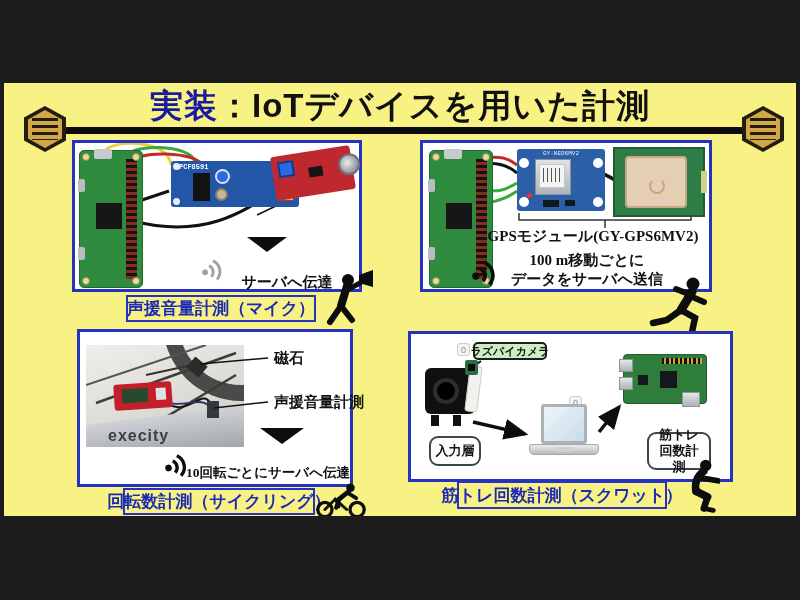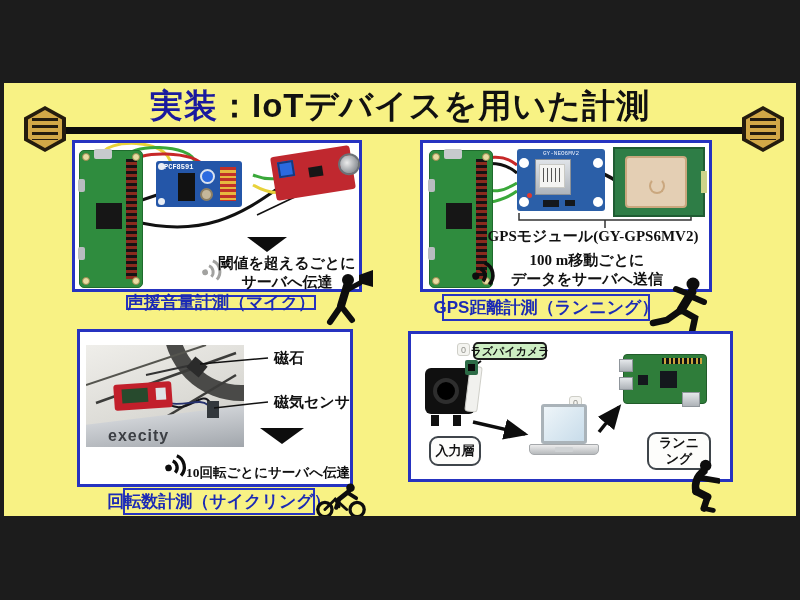--- a/index.html
+++ b/index.html
@@ -183,21 +183,21 @@
       <div class="sd"></div>
       <div class="chip"></div>
       <div class="gpio"></div>
       <div class="hole" style="left:2px;top:2px;"></div>
       <div class="hole" style="right:2px;top:2px;"></div>
       <div class="hole" style="left:2px;bottom:2px;"></div>
       <div class="hole" style="right:2px;bottom:2px;"></div>
       <div class="port" style="top:28px;"></div>
       <div class="port" style="top:96px;"></div>
     </div>
-    <div class="adc" style="left:81px;top:18px;">
+    <div class="adc" style="left:96px;top:18px;padding-left:42px;">
       <div class="lbl">PCF8591</div>
       <div class="chip"></div>
       <div class="knob"></div>
       <div class="knob2"></div>
       <div class="pins"></div>
       <div class="hole" style="left:2px;top:2px;"></div>
       <div class="hole" style="left:2px;bottom:2px;"></div>
     </div>
     <div class="micmod" style="left:198px;top:8px;">
       <div class="pot"></div>
@@ -205,24 +205,23 @@
       <div class="mic"></div>
     </div>
     <div class="tri" style="left:172px;top:94px;"></div>
     <div class="soundicon" style="left:126px;top:116px;">
       <svg width="26" height="23" viewBox="0 0 30 26">
         <circle cx="5" cy="13" r="3.4" fill="#a2a2a0"></circle>
         <path d="M11,6.5 A8,8 0 0 1 11,19.5" stroke="#a2a2a0" stroke-width="3.4" fill="none"></path>
         <path d="M16.5,2 A13.5,13.5 0 0 1 16.5,24" stroke="#a2a2a0" stroke-width="3.4" fill="none"></path>
       </svg>
     </div>
-    <div class="ctext" style="left:212px;top:111px;font-size:15px;">閾値を超えるごとに</div>
     <div class="ctext" style="left:212px;top:130px;font-size:15px;">サーバへ伝達</div>
   </div>
-  <div class="caption" style="left:126px;top:295px;width:190px;height:15px;">声援音量計測（マイク）</div>
+  <div class="caption" style="left:126px;top:295px;width:190px;height:27px;">声援音量計測（マイク）</div>
   <div class="person" style="left:326px;top:270px;">
     <svg width="50" height="56" viewBox="0 0 50 56">
       <g fill="#0d0d0d" stroke="#0d0d0d" stroke-linecap="round">
         <circle cx="22" cy="10" r="6" stroke="none"></circle>
         <path d="M21,16 L15,36" stroke-width="8" fill="none"></path>
         <path d="M15,36 L4,52" stroke-width="6" fill="none"></path>
         <path d="M15,36 L26,50" stroke-width="6" fill="none"></path>
         <path d="M21,20 L34,13" stroke-width="5" fill="none"></path>
         <polygon points="33,5 47,0 47,17 33,13" stroke="none"></polygon>
       </g>
@@ -269,21 +268,20 @@
     <div class="soundicon" style="left:48px;top:118px;">
       <svg width="30" height="26" viewBox="0 0 30 26">
         <circle cx="5" cy="13" r="3.6" fill="#0d0d0d"></circle>
         <path d="M11,6.5 A8,8 0 0 1 11,19.5" stroke="#0d0d0d" stroke-width="3.6" fill="none"></path>
         <path d="M16.5,2 A13.5,13.5 0 0 1 16.5,24" stroke="#0d0d0d" stroke-width="3.6" fill="none"></path>
       </svg>
     </div>
     <div class="ctext" style="left:164px;top:108px;font-size:15px;">100 m移動ごとに</div>
     <div class="ctext" style="left:164px;top:127px;font-size:15px;">データをサーバへ送信</div>
   </div>
-  <div class="caption" style="left:442px;top:294px;width:208px;height:27px;">GPS距離計測（ランニング）</div>
   <div class="person" style="left:648px;top:276px;">
     <svg width="64" height="58" viewBox="0 0 64 58">
       <g fill="#0d0d0d" stroke="#0d0d0d" stroke-linecap="round">
         <circle cx="45" cy="8" r="6.5" stroke="none"></circle>
         <path d="M44,16 L33,34" stroke-width="9" fill="none"></path>
         <path d="M42,20 L56,26" stroke-width="6" fill="none"></path>
         <path d="M43,19 L28,13" stroke-width="6" fill="none"></path>
         <path d="M33,34 L47,42 L44,56" stroke-width="6.5" fill="none"></path>
         <path d="M33,34 L19,44 L5,47" stroke-width="6.5" fill="none"></path>
       </g>
@@ -306,21 +304,21 @@
       <div class="brand">execity</div>
       <div class="reddev"></div>
       <div class="magnet"></div>
       <div class="sensor"></div>
     </div>
     <svg class="overlay" viewBox="0 0 270 152">
       <line x1="120" y1="32" x2="188" y2="26" stroke="#111" stroke-width="1.5"></line>
       <line x1="134" y1="76" x2="188" y2="70" stroke="#111" stroke-width="1.5"></line>
     </svg>
     <div class="ltext" style="left:194px;top:17px;font-size:15px;">磁石</div>
-    <div class="ltext" style="left:194px;top:61px;font-size:15px;">磁気センサ</div>
+    <div class="ltext" style="left:194px;top:61px;font-size:15px;">声援音量計測</div>
     <div class="tri" style="left:180px;top:96px;border-left-width:22px;border-right-width:22px;border-top-width:16px;"></div>
     <div class="soundicon" style="left:84px;top:122px;">
       <svg width="28" height="24" viewBox="0 0 30 26">
         <circle cx="5" cy="13" r="3.6" fill="#0d0d0d"></circle>
         <path d="M11,6.5 A8,8 0 0 1 11,19.5" stroke="#0d0d0d" stroke-width="3.6" fill="none"></path>
         <path d="M16.5,2 A13.5,13.5 0 0 1 16.5,24" stroke="#0d0d0d" stroke-width="3.6" fill="none"></path>
       </svg>
     </div>
     <div class="ctext" style="left:188px;top:132px;font-size:13.5px;">10回転ごとにサーバへ伝達</div>
   </div>
@@ -369,22 +367,23 @@
     </div>
     <div class="pi4" style="left:212px;top:20px;">
       <div class="usb" style="top:4px;"></div>
       <div class="usb" style="top:22px;"></div>
       <div class="eth"></div>
       <div class="chip"></div>
       <div class="chip2"></div>
       <div class="gpio"></div>
     </div>
     <div class="node" style="left:18px;top:102px;width:52px;height:30px;">入力層</div>
-    <div class="node" style="left:236px;top:98px;width:64px;height:38px;padding:0 6px;">ランニング</div>
-  </div>
+    <div class="node" style="left:236px;top:98px;width:64px;height:38px;padding:0 6px;">筋トレ回数計測</div>
+  </div>
+  <div class="caption" style="left:457px;top:481px;width:210px;height:28px;">筋トレ回数計測（スクワット）</div>
   <div class="person" style="left:678px;top:458px;">
     <svg width="42" height="57" viewBox="0 0 44 58">
       <g fill="none" stroke="#0d0d0d" stroke-linecap="round">
         <circle cx="29" cy="7" r="6" fill="#0d0d0d" stroke="none"></circle>
         <path d="M27,13 C20,18 17,26 19,34" stroke-width="8"></path>
         <path d="M24,20 L42,23" stroke-width="6"></path>
         <path d="M19,34 L31,40" stroke-width="8"></path>
         <path d="M31,40 L27,52" stroke-width="7"></path>
         <path d="M27,52 L37,54" stroke-width="5"></path>
       </g>

